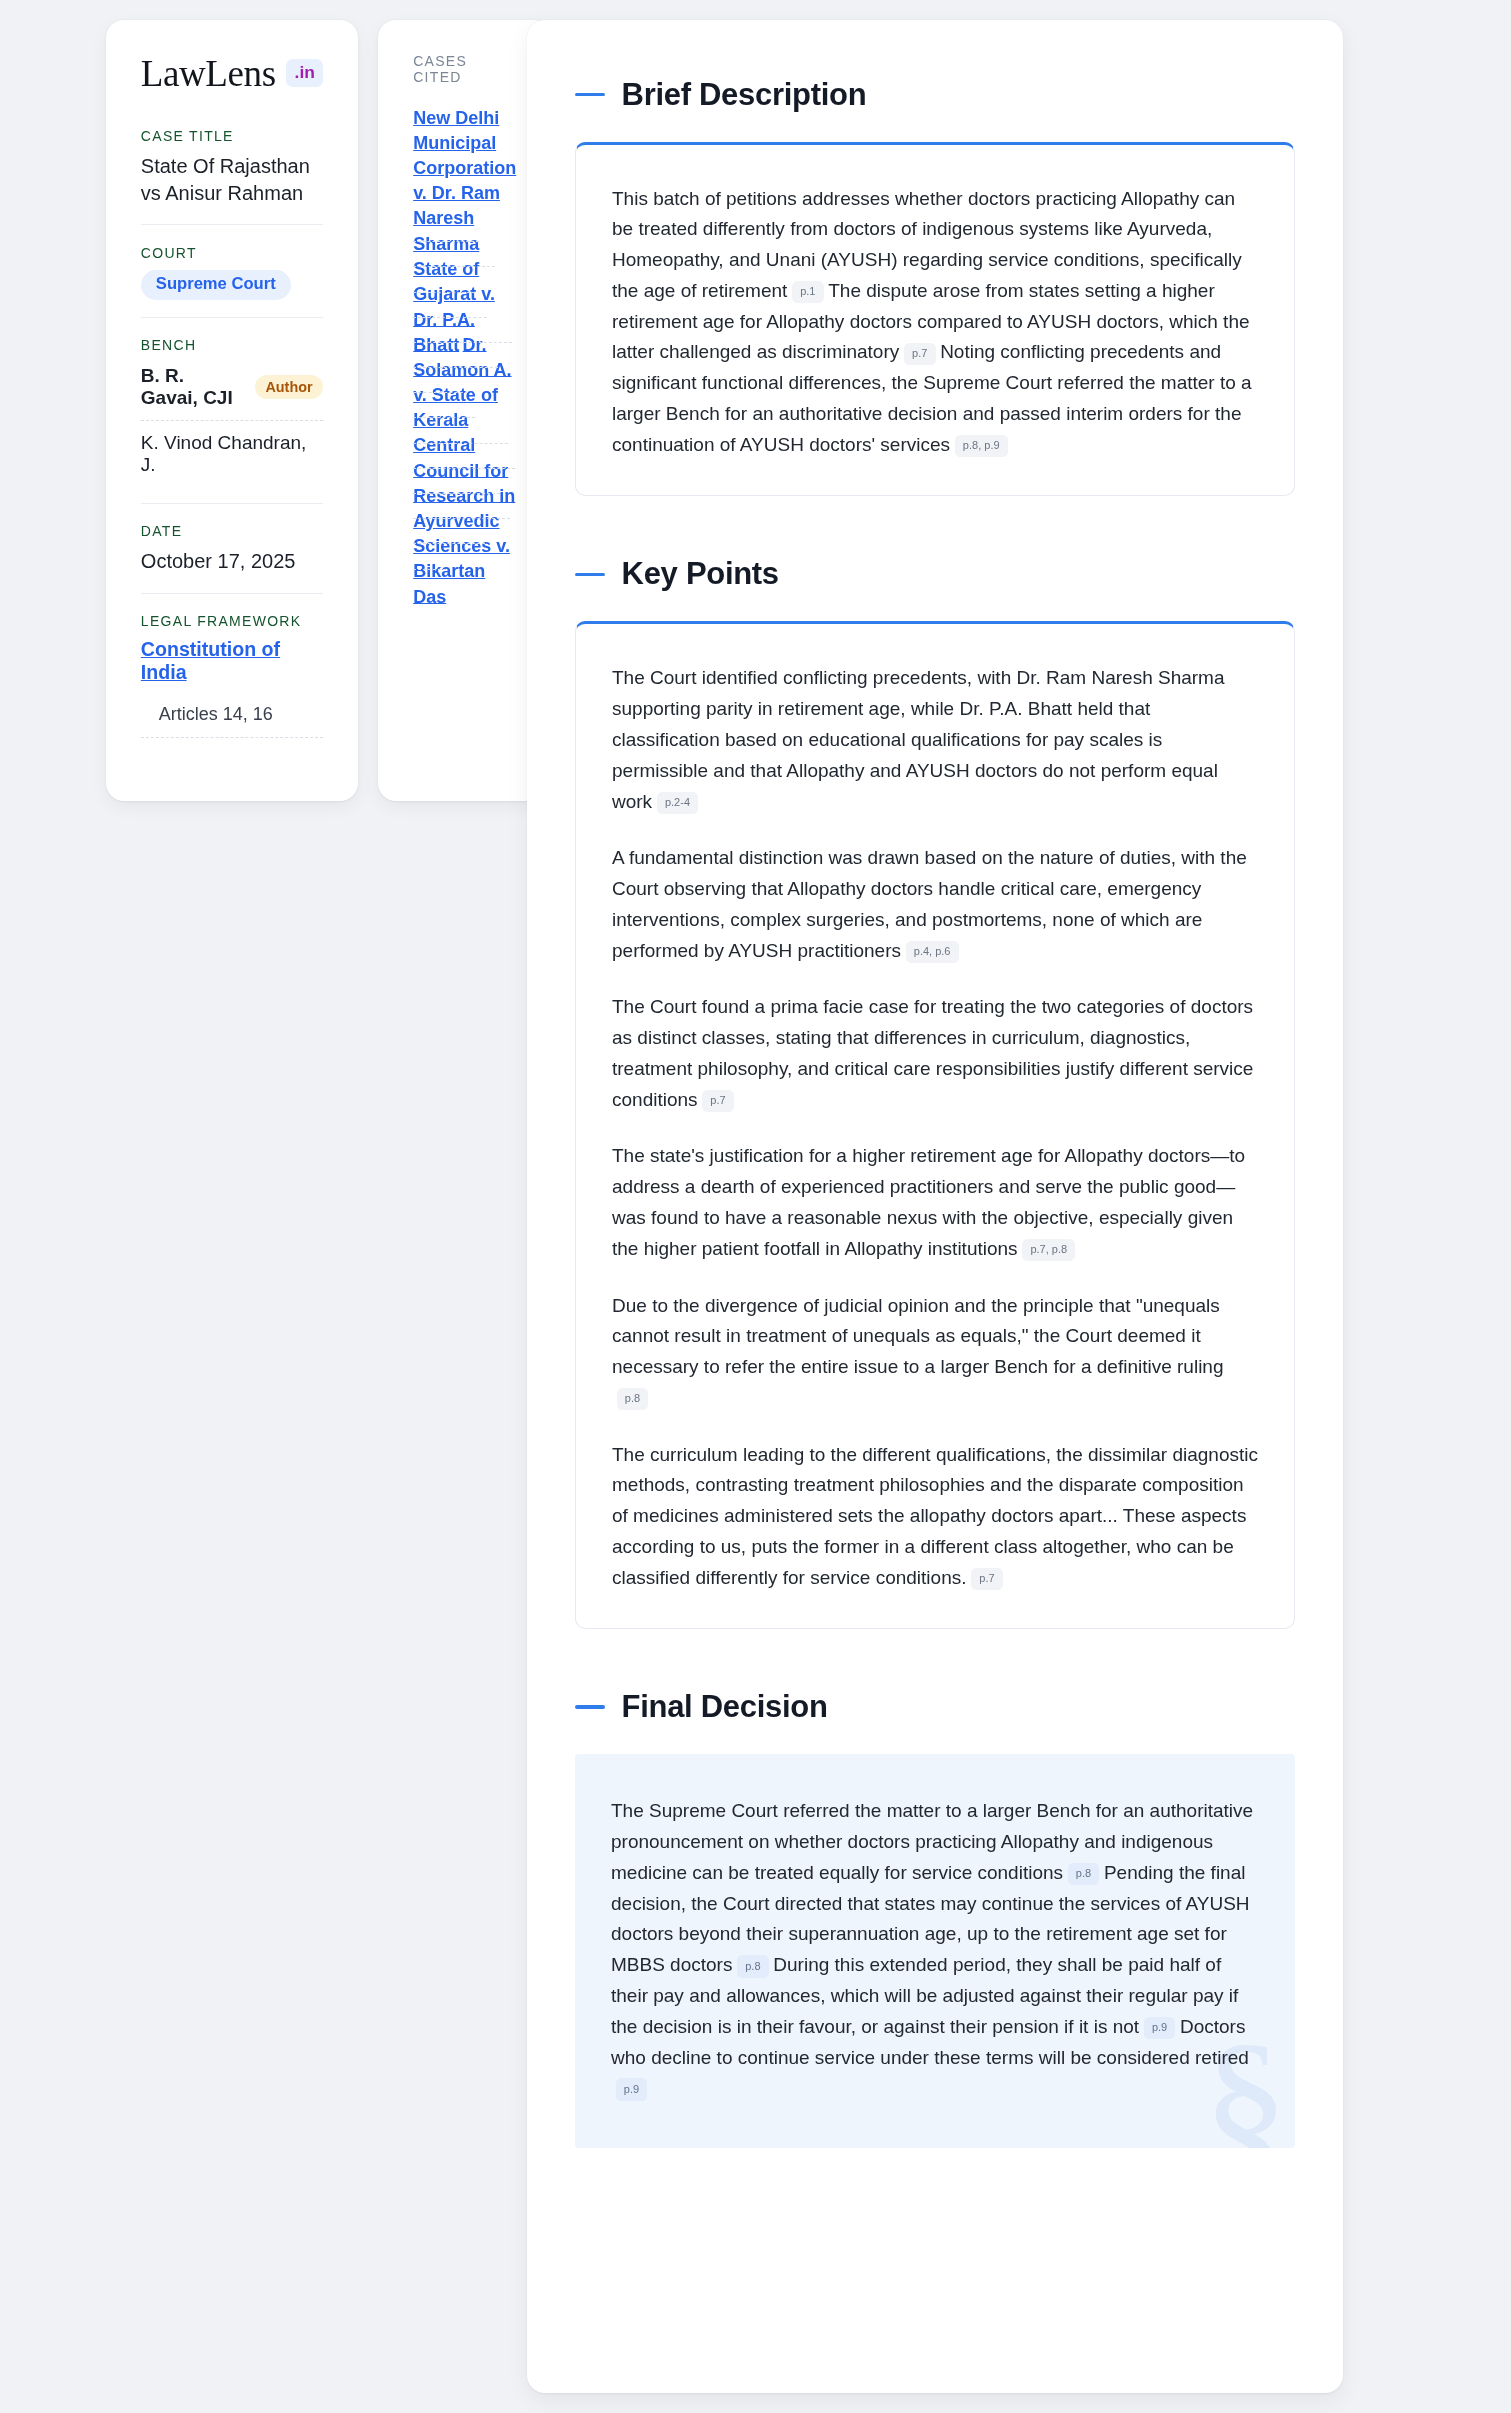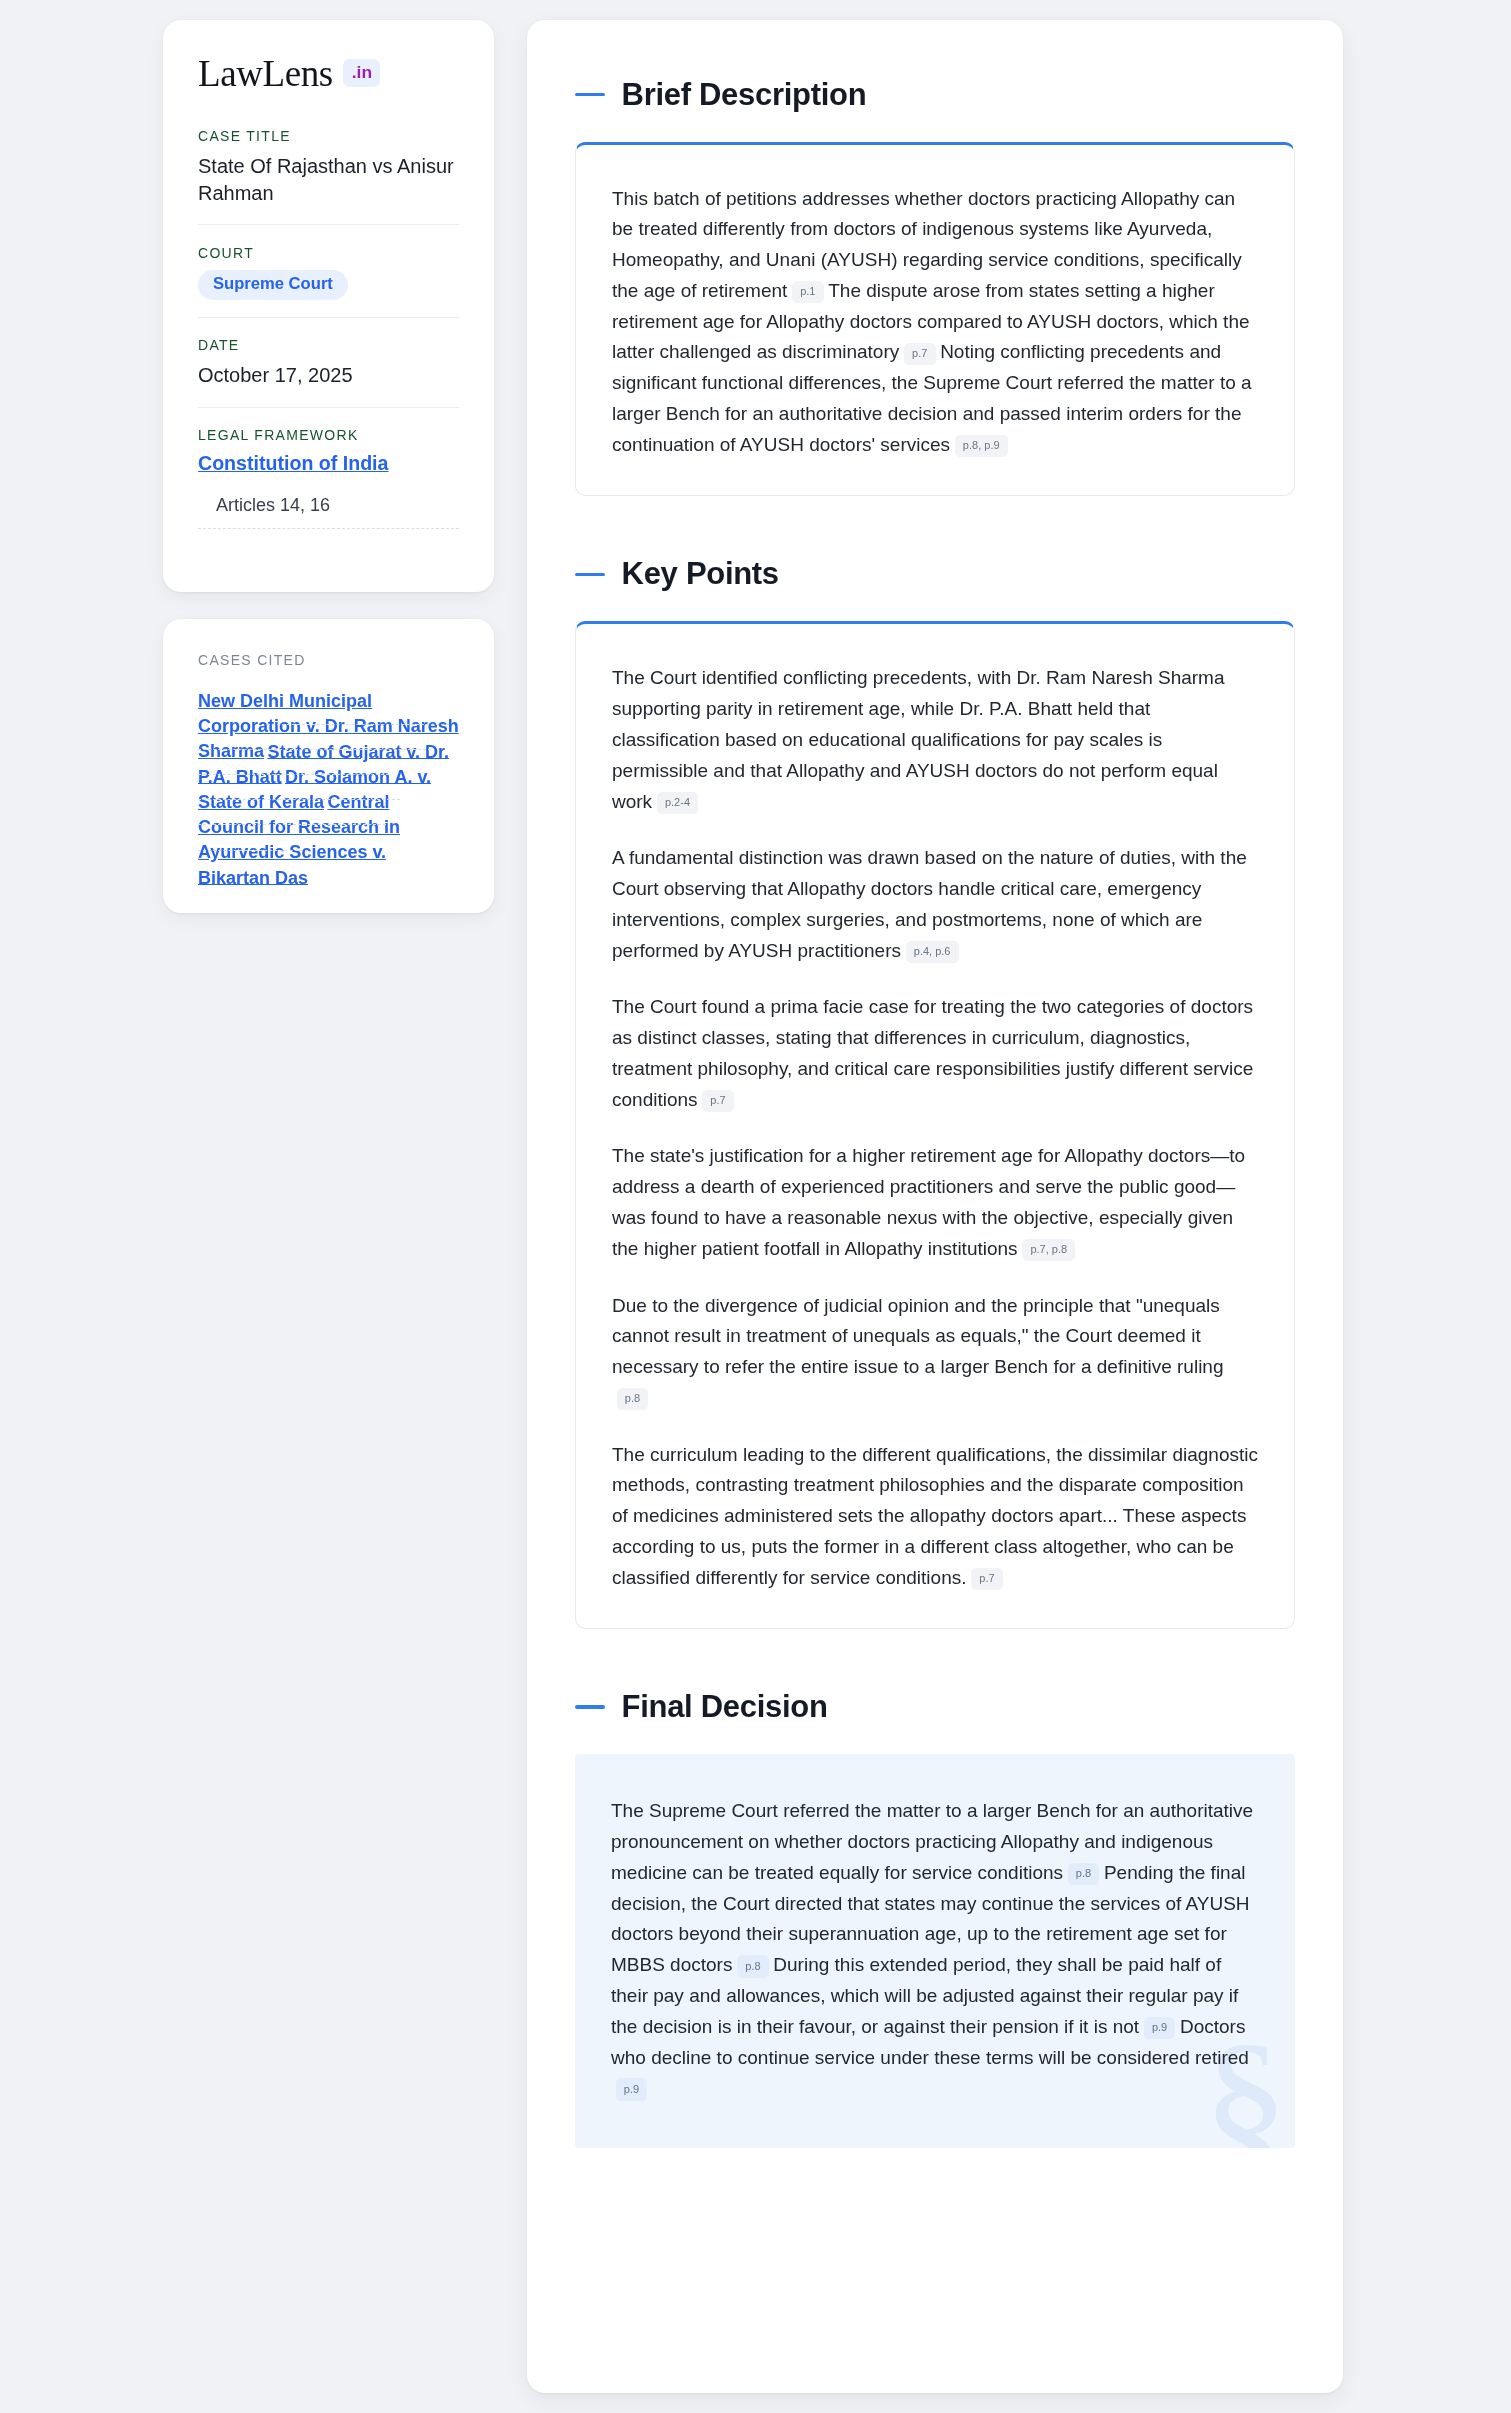--- a/index.html
+++ b/index.html
@@ -19,22 +19,22 @@
     align-items: flex-start;
     gap: 33px;
     padding: 19.6px 168px 19.6px 163px;
   }
 
   
   .sidebar {
     width: 331px;
     flex: 0 0 331px;
     display: flex;
-    flex-direction: column;
-    gap: 27px;
+    flex-direction: row;
+    gap: 20px;
     justify-content: center;
   }
 
   .card {
     background: #ffffff;
     border-radius: 18px;
     box-shadow: 0 0.8px 2.3px rgba(16,24,40,.06), 0 6px 18px rgba(16,24,40,.05);
   }
 
   .sidebar-card { padding: 35px 35px 27px 35px; }
@@ -250,20 +250,30 @@
       <div class="meta-block">
         <div class="meta-label">CASE TITLE</div>
         <div class="meta-value">State Of Rajasthan vs Anisur Rahman</div>
       </div>
 
       <div class="meta-block">
         <div class="meta-label">COURT</div>
         <span class="pill">Supreme Court</span>
       </div>
 
+      <div class="meta-block">
+        <div class="meta-label">BENCH</div>
+        <div class="bench-row">
+          <span class="bench-name is-author">B. R. Gavai, CJI</span>
+          <span class="badge-author">Author</span>
+        </div>
+        <div class="bench-row">
+          <span class="bench-name">K. Vinod Chandran, J.</span>
+        </div>
+      </div>
 
       <div class="meta-block">
         <div class="meta-label">DATE</div>
         <div class="meta-value">October 17, 2025</div>
       </div>
 
       <div class="meta-block">
         <div class="meta-label">LEGAL FRAMEWORK</div>
         <a class="fw-link" href="#">Constitution of India</a>
         <div class="fw-sub">Articles 14, 16</div>

